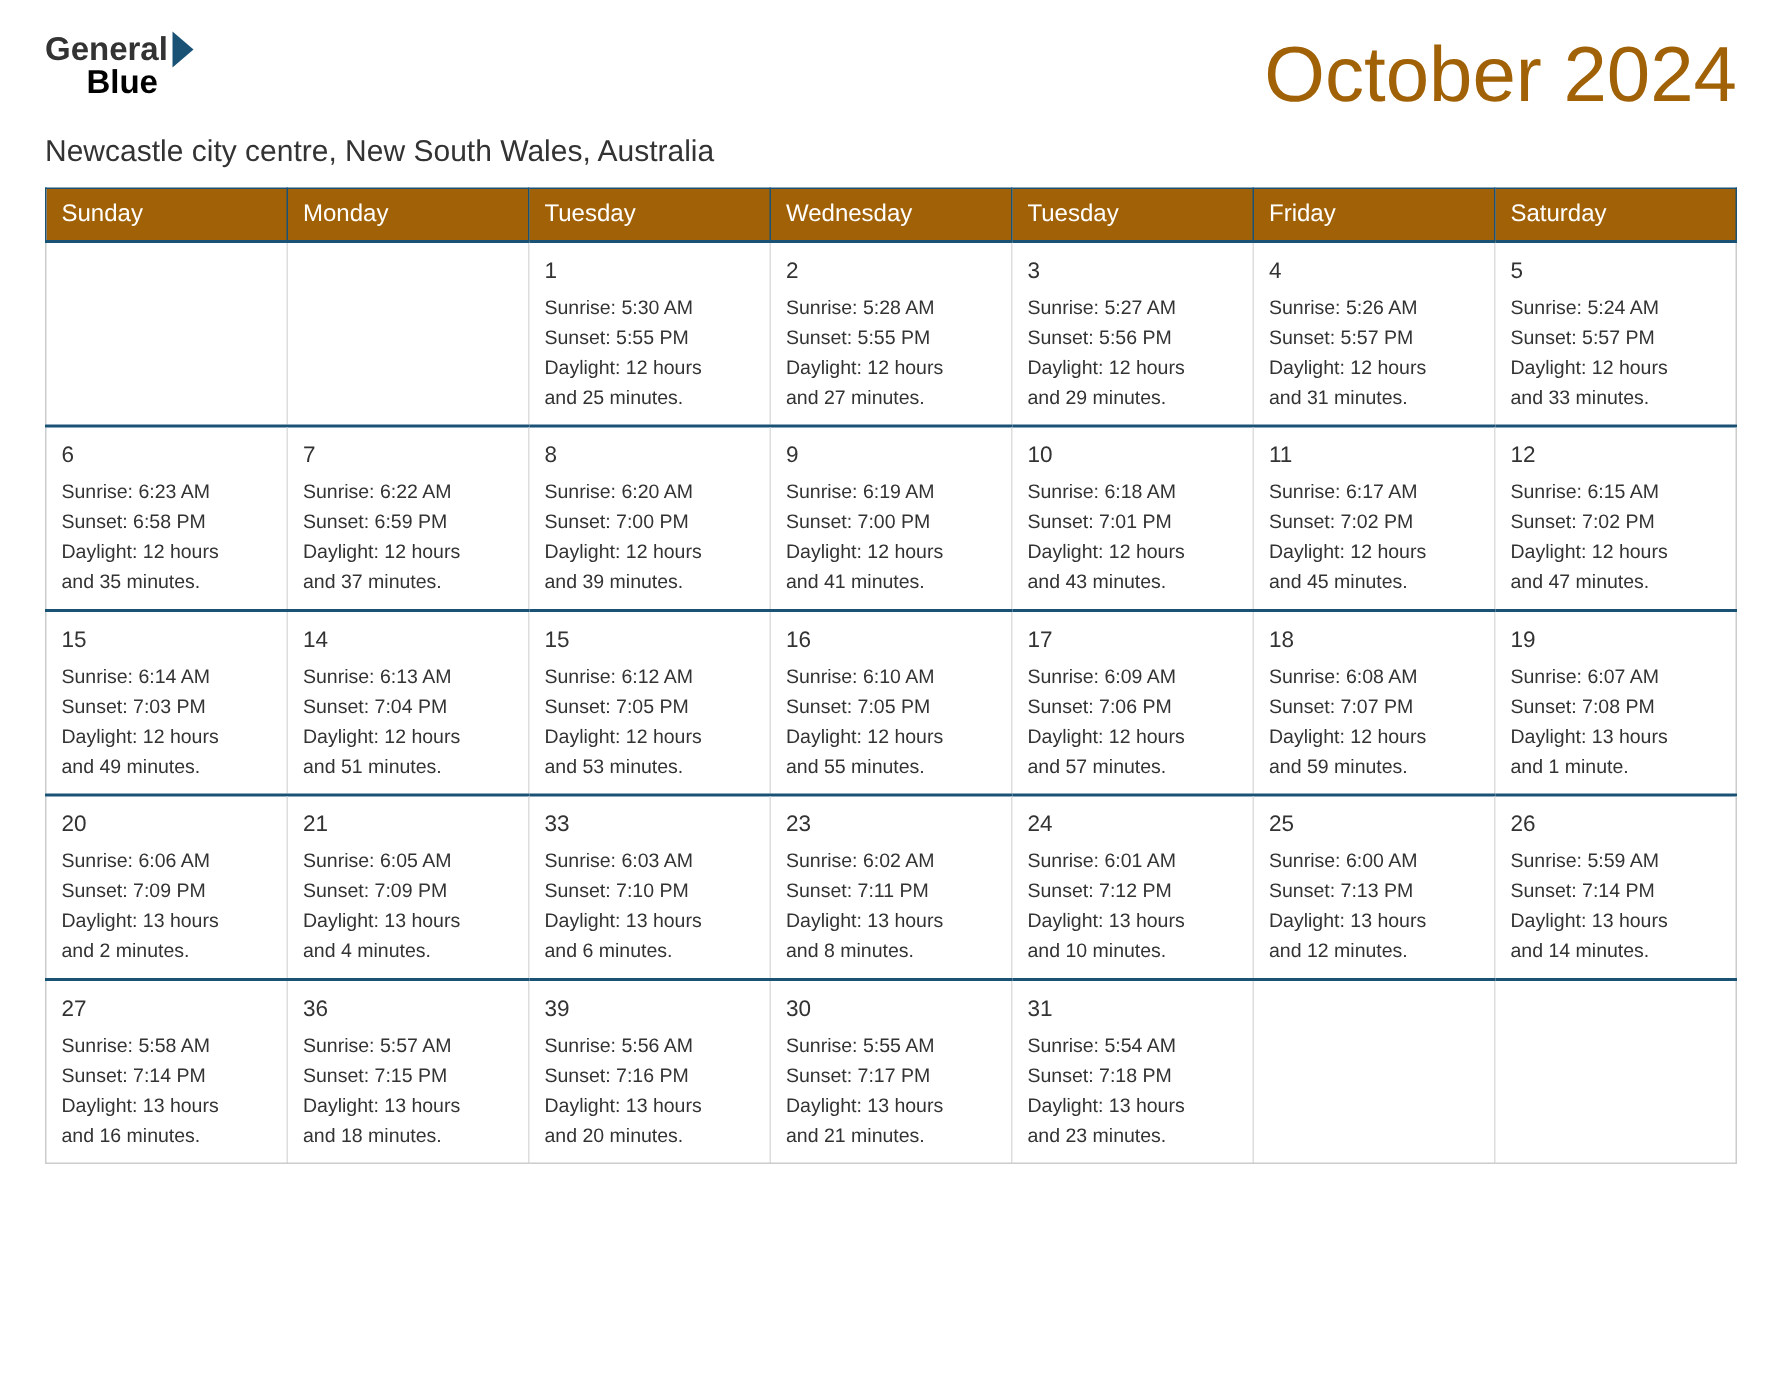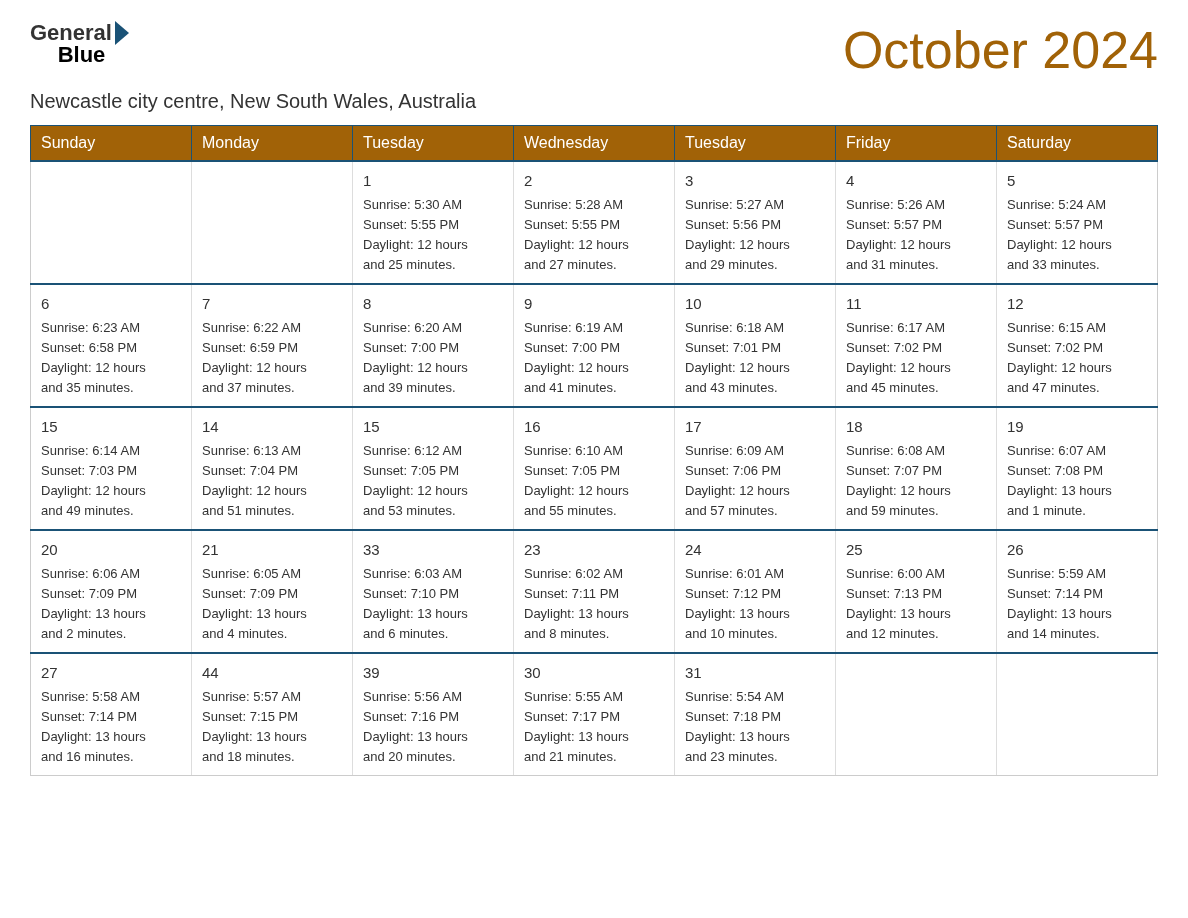--- a/index.html
+++ b/index.html
@@ -241,21 +241,21 @@
           <span class="day-number">26</span>
           <div class="day-info">Sunrise: 5:59 AM<br>Sunset: 7:14 PM<br>Daylight: 13 hours<br>and 14 minutes.</div>
         </td>
       </tr>
       <tr>
         <td>
           <span class="day-number">27</span>
           <div class="day-info">Sunrise: 5:58 AM<br>Sunset: 7:14 PM<br>Daylight: 13 hours<br>and 16 minutes.</div>
         </td>
         <td>
-          <span class="day-number">44</span>
+          <span class="day-number">36</span>
           <div class="day-info">Sunrise: 5:57 AM<br>Sunset: 7:15 PM<br>Daylight: 13 hours<br>and 18 minutes.</div>
         </td>
         <td>
           <span class="day-number">39</span>
           <div class="day-info">Sunrise: 5:56 AM<br>Sunset: 7:16 PM<br>Daylight: 13 hours<br>and 20 minutes.</div>
         </td>
         <td>
           <span class="day-number">30</span>
           <div class="day-info">Sunrise: 5:55 AM<br>Sunset: 7:17 PM<br>Daylight: 13 hours<br>and 21 minutes.</div>
         </td>

